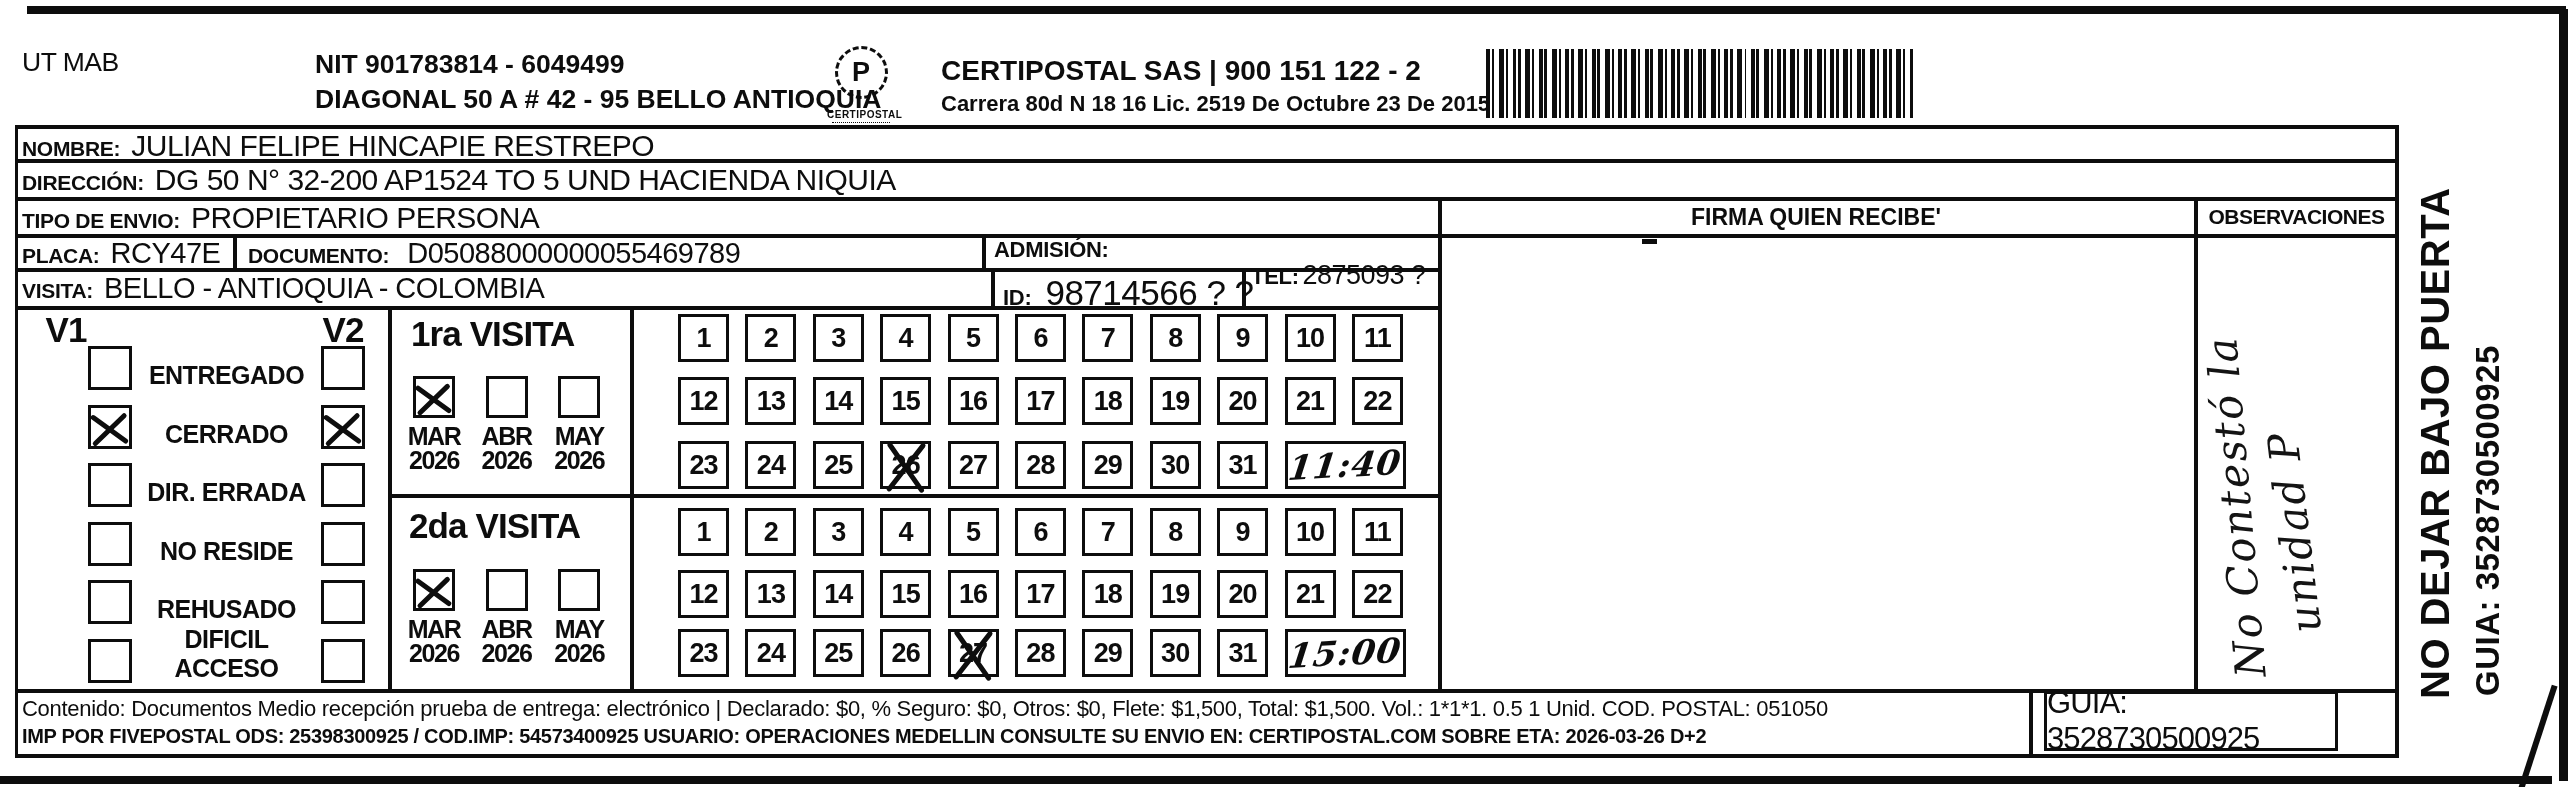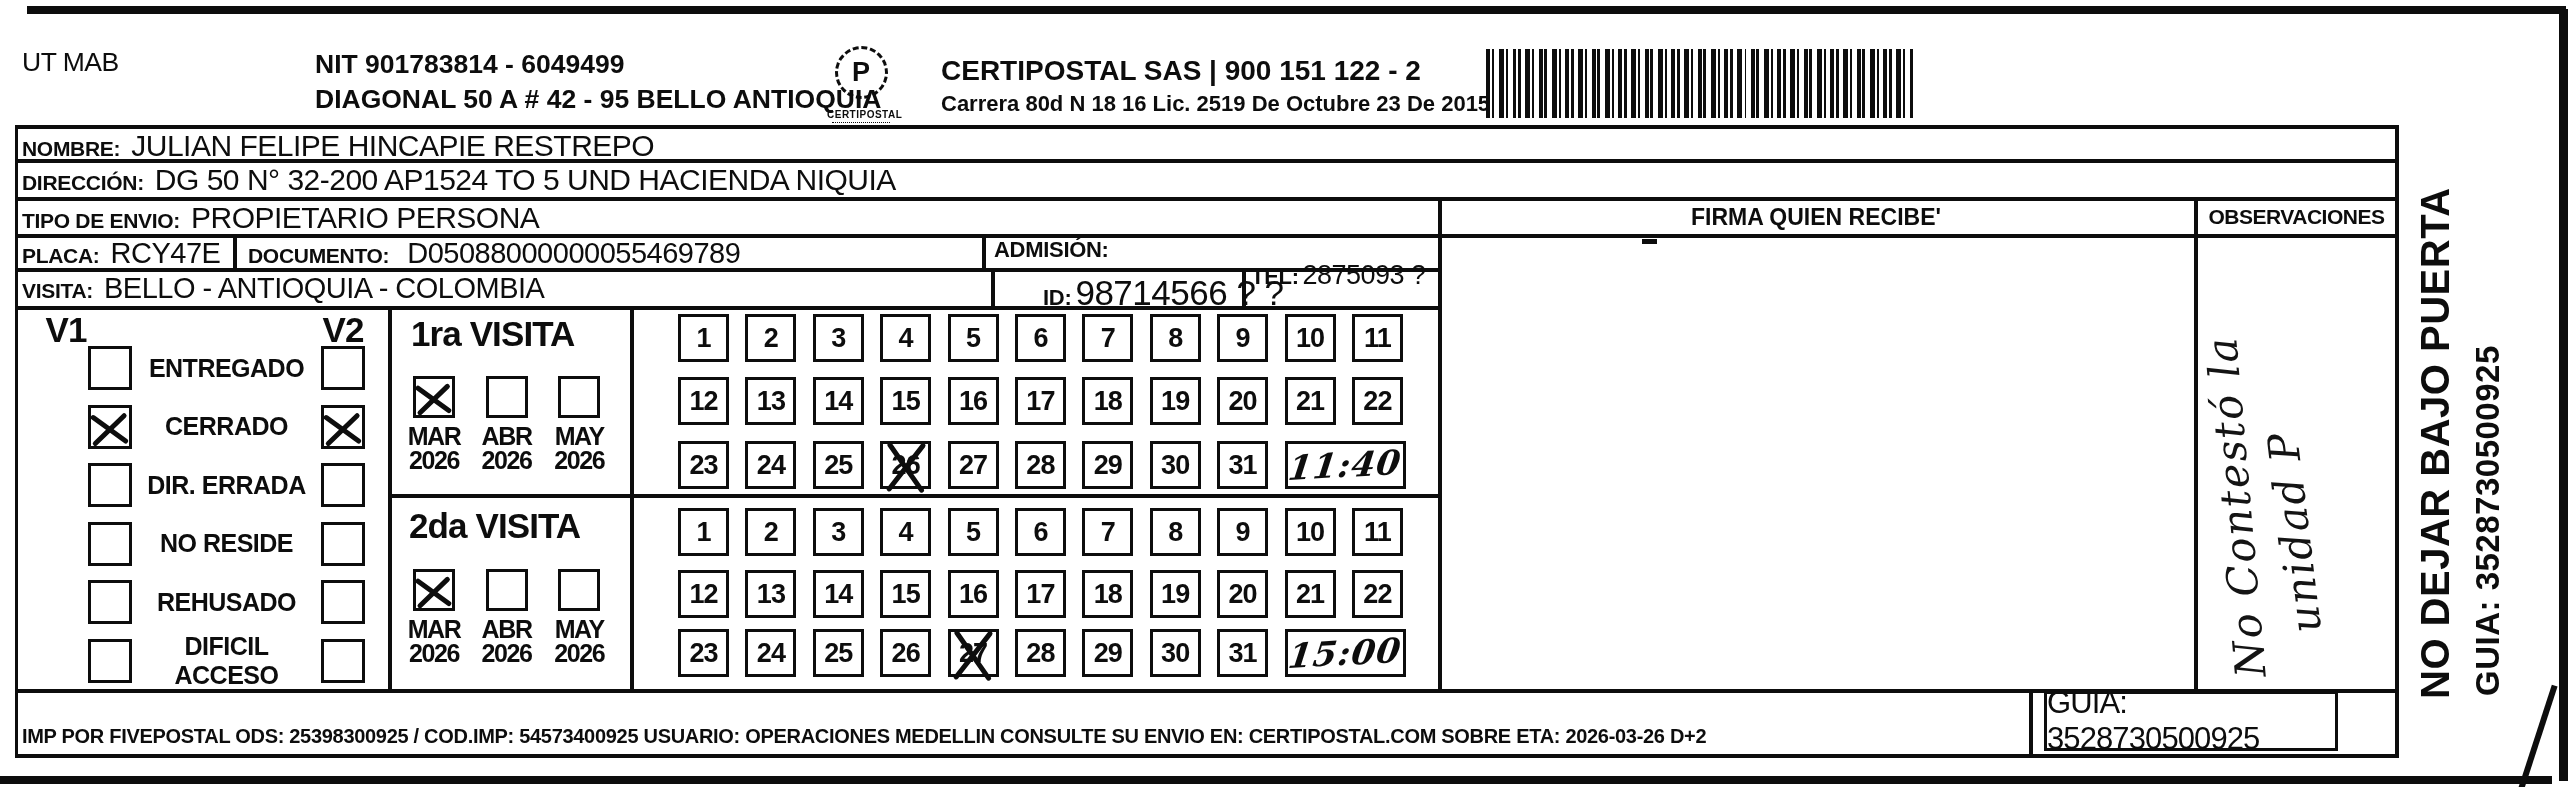--- a/index.html
+++ b/index.html
@@ -12,21 +12,21 @@
   .lbl2{font-weight:bold;font-size:22px;letter-spacing:-0.3px;}
   .val-lg{font-size:30px;letter-spacing:-0.5px;}
   .val{font-size:29px;letter-spacing:-0.5px;}
   .hdr-cell{position:absolute;text-align:center;font-weight:bold;}
   .cb{width:44px;height:44px;border:3.7px solid #0d0d0d;box-sizing:border-box;position:relative;background:#fff;}
   .xmark{position:absolute;left:-5.5px;top:-5.5px;right:-5.5px;bottom:-5.5px;pointer-events:none;}
   .xmark::before,.xmark::after{content:"";position:absolute;left:1.8px;right:1.8px;top:50%;height:4.6px;background:#0d0d0d;border-radius:2.7px;}
   .xmark::before{transform:rotate(36deg);}
   .xmark::after{transform:rotate(-44deg);}
   .status-rows{position:absolute;left:44px;top:346px;width:321px;display:flex;flex-direction:column;gap:14.6px;}
-  .status-row{display:flex;align-items:center;height:44px;padding-left:44px;}
+  .status-row{display:flex;align-items:flex-end;height:44px;padding-left:44px;}
   .status-label{flex:1;text-align:center;font-weight:bold;font-size:25px;letter-spacing:-0.5px;}
   .v-head{position:absolute;font-weight:bold;font-size:35px;letter-spacing:-0.9px;}
   .vtitle{position:absolute;font-weight:bold;font-size:35px;letter-spacing:-0.9px;white-space:nowrap;}
   .months{position:absolute;display:flex;gap:14.6px;}
   .month{width:58px;text-align:center;}
   .month .cb{width:42px;height:42px;margin:0 auto;}
   .month .mlab{font-weight:bold;font-size:25px;letter-spacing:-1.4px;margin-top:6.4px;line-height:24px;}
   .month .myr{font-weight:bold;font-size:25px;letter-spacing:-1.4px;line-height:25px;}
   .cal-row{position:absolute;left:678px;display:flex;gap:16.4px;}
   .day{width:51px;height:48px;border:3.7px solid #0d0d0d;box-sizing:border-box;display:flex;align-items:center;
@@ -128,21 +128,21 @@
     <span class="lbl">DOCUMENTO:</span>
     <span class="val">D05088000000055469789</span>
   </div>
   <div class="row-line" style="left:994px;top:237px;gap:14.6px;">
     <span class="lbl2">ADMISIÓN:</span>
   </div>
   <div class="row-line" style="left:22px;top:272px;">
     <span class="lbl">VISITA:</span>
     <span class="val">BELLO - ANTIOQUIA - COLOMBIA</span>
   </div>
-  <div class="row-line" style="left:1003px;top:273px;gap:4px;margin-left:40px;">
+  <div class="row-line" style="left:1003px;top:273px;gap:14px;">
     <span class="lbl2">ID:</span>
     <span class="val" style="font-size:35px;text-align:right;">98714566 ? ?</span>
   </div>
   <div class="row-line" style="left:1251px;top:260px;gap:3.7px;">
     <span class="lbl2">TEL:</span>
     <span class="val" style="font-size:27px;">2875093 ?</span>
   </div>
 
   <div class="hdr-cell" style="left:1438px;width:756px;top:204px;font-size:23px;">FIRMA QUIEN RECIBE'</div>
   <div class="hdr-cell" style="left:2194px;width:205px;top:205px;font-size:21px;letter-spacing:-0.5px;">OBSERVACIONES</div>
@@ -313,20 +313,21 @@
         <div class="day">28</div>
         <div class="day">29</div>
         <div class="day">30</div>
         <div class="day">31</div>
         <div class="timebox">
           <div class="hw time-text">15:00</div>
         </div>
       </div>
     </div>
 
+  <div class="foot1">Contenido: Documentos Medio recepción prueba de entrega: electrónico | Declarado: $0, % Seguro: $0, Otros: $0, Flete: $1,500, Total: $1,500. Vol.: 1*1*1. 0.5  1 Unid. COD. POSTAL: 051050</div>
   <div class="foot2">IMP POR FIVEPOSTAL ODS: 25398300925 / COD.IMP: 54573400925 USUARIO: OPERACIONES MEDELLIN CONSULTE SU ENVIO EN: CERTIPOSTAL.COM SOBRE ETA: 2026-03-26 D+2</div>
   <div class="guia-box">GUIA: 3528730500925</div>
 
   <div class="vside" style="left:2413px;top:699px;width:552px;font-weight:bold;font-size:40px;letter-spacing:0.5px;">NO DEJAR BAJO PUERTA</div>
   <div class="vside" style="left:2469px;top:696px;width:552px;font-weight:bold;font-size:33px;letter-spacing:0.5px;">GUIA: 3528730500925</div>
 
 </div>
 
 
 </body></html>

